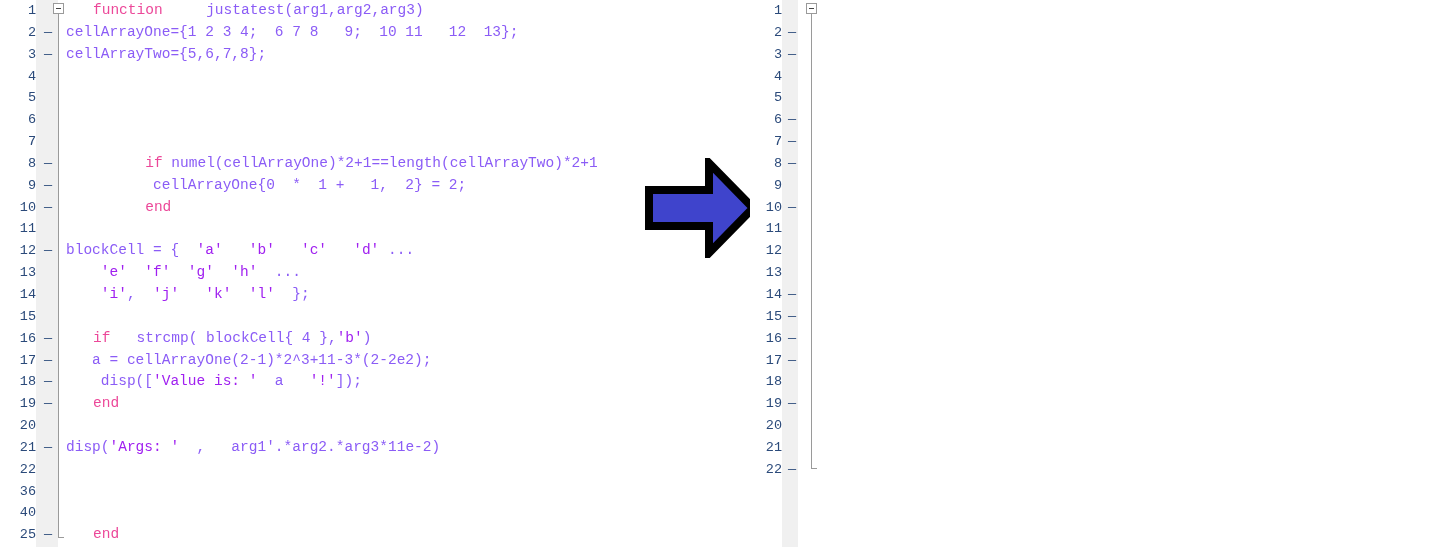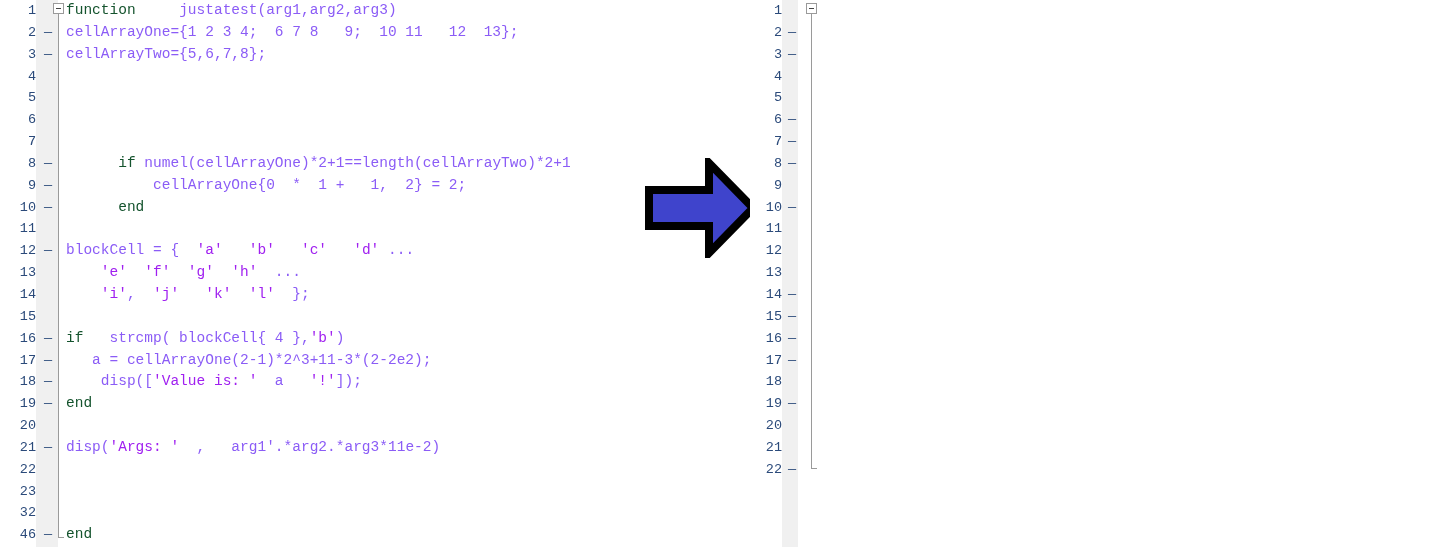--- a/index.html
+++ b/index.html
@@ -77,21 +77,21 @@
     top: 0;
     font-size: 14.5px;
     line-height: 21.85px;
     color: #000000;
     white-space: pre;
     letter-spacing: 0px;
   }
   #editor-left  .code { left: 66px; }
   .code-line { height: 21.85px; }
 
-  .kw  { color: #14532d; }
+  .kw  { color: #ec4899; margin-left: 27px; }
   .str { color: #a020f0; }
   .pl  { color: #8b5cf6; }
 
   
   .fold-box {
     position: absolute;
     width: 11px;
     height: 11px;
     border: 1px solid #9a9a9a;
     background: #ffffff;
@@ -147,23 +147,23 @@
         <div class="linenum-row"><span class="num">13</span></div>
         <div class="linenum-row"><span class="num">14</span></div>
         <div class="linenum-row"><span class="num">15</span></div>
         <div class="linenum-row"><span class="num">16</span><span class="dash">—</span></div>
         <div class="linenum-row"><span class="num">17</span><span class="dash">—</span></div>
         <div class="linenum-row"><span class="num">18</span><span class="dash">—</span></div>
         <div class="linenum-row"><span class="num">19</span><span class="dash">—</span></div>
         <div class="linenum-row"><span class="num">20</span></div>
         <div class="linenum-row"><span class="num">21</span><span class="dash">—</span></div>
         <div class="linenum-row"><span class="num">22</span></div>
-        <div class="linenum-row"><span class="num">23</span></div>
-        <div class="linenum-row"><span class="num">32</span></div>
-        <div class="linenum-row"><span class="num">46</span><span class="dash">—</span></div>
+        <div class="linenum-row"><span class="num">36</span></div>
+        <div class="linenum-row"><span class="num">40</span></div>
+        <div class="linenum-row"><span class="num">25</span><span class="dash">—</span></div>
       </div>
   </div>
   <div class="code"><div class="code-line"><span class="kw">function</span><span class="pl">     justatest(arg1,arg2,arg3)</span></div><div class="code-line"><span class="pl">cellArrayOne={1 2 3 4;  6 7 8   9;  10 11   12  13};</span></div><div class="code-line"><span class="pl">cellArrayTwo={5,6,7,8};</span></div><div class="code-line">&nbsp;</div><div class="code-line">&nbsp;</div><div class="code-line">&nbsp;</div><div class="code-line">&nbsp;</div><div class="code-line"><span class="pl">      </span><span class="kw">if</span><span class="pl"> numel(cellArrayOne)*2+1==length(cellArrayTwo)*2+1</span></div><div class="code-line"><span class="pl">          cellArrayOne{0  *  1 +   1,  2} = 2;</span></div><div class="code-line"><span class="pl">      </span><span class="kw">end</span></div><div class="code-line">&nbsp;</div><div class="code-line"><span class="pl">blockCell = {  </span><span class="str">'a'</span><span class="pl">   </span><span class="str">'b'</span><span class="pl">   </span><span class="str">'c'</span><span class="pl">   </span><span class="str">'d'</span><span class="pl"> ...</span></div><div class="code-line"><span class="pl">    </span><span class="str">'e'</span><span class="pl">  </span><span class="str">'f'</span><span class="pl">  </span><span class="str">'g'</span><span class="pl">  </span><span class="str">'h'</span><span class="pl">  ...</span></div><div class="code-line"><span class="pl">    </span><span class="str">'i'</span><span class="pl">,  </span><span class="str">'j'</span><span class="pl">   </span><span class="str">'k'</span><span class="pl">  </span><span class="str">'l'</span><span class="pl">  };</span></div><div class="code-line">&nbsp;</div><div class="code-line"><span class="kw">if</span><span class="pl">   strcmp( blockCell{ 4 },</span><span class="str">'b'</span><span class="pl">)</span></div><div class="code-line"><span class="pl">   a = cellArrayOne(2-1)*2^3+11-3*(2-2e2);</span></div><div class="code-line"><span class="pl">    disp([</span><span class="str">'Value is: '</span><span class="pl">  a   </span><span class="str">'!'</span><span class="pl">]);</span></div><div class="code-line"><span class="kw">end</span></div><div class="code-line">&nbsp;</div><div class="code-line"><span class="pl">disp(</span><span class="str">'Args: '</span><span class="pl">  ,   arg1'.*arg2.*arg3*11e-2)</span></div><div class="code-line">&nbsp;</div><div class="code-line">&nbsp;</div><div class="code-line">&nbsp;</div><div class="code-line"><span class="kw">end</span></div></div>
 </div>
 
 <div id="arrow-graphic">
   <svg width="112" height="100" viewBox="0 0 112 100" xmlns="http://www.w3.org/2000/svg">
     <polygon points="4,32 64,32 64,5 108,50 64,95 64,68 4,68" fill="#3f44cc" stroke="#000000" stroke-width="8" stroke-linejoin="miter"></polygon>
   </svg>
 </div>

